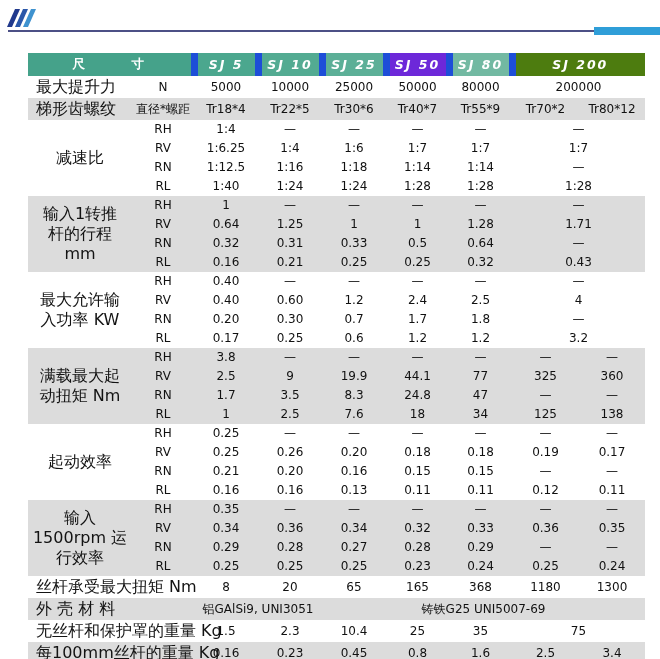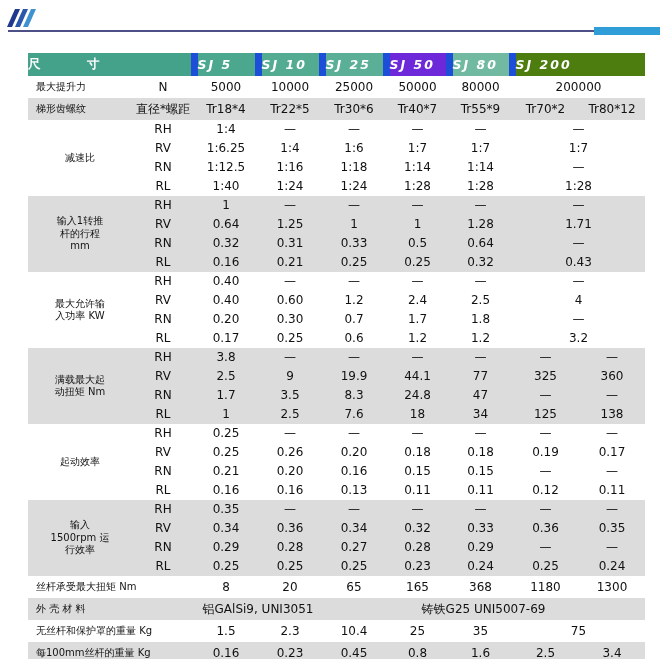--- a/index.html
+++ b/index.html
@@ -21,36 +21,36 @@
   }
   .rule{position:absolute;left:8px;right:0;top:30px;height:2px;background:#4c5086;}
   .rule-accent{position:absolute;right:0;top:-3px;width:66px;height:8px;background:#2f9ed8;}
   
   table{
     margin:9px 0 0 28px;width:617px;border-collapse:collapse;table-layout:fixed;
     font-size:12px;color:#111;
   }
   thead th{
     height:23px;color:#ffffff;font-weight:bold;font-size:12.5px;
-    letter-spacing:2px;white-space:pre;text-align:left;padding:0;
+    letter-spacing:2px;white-space:pre;text-align:center;padding:0;
   }
   thead th + th{border-left:7px solid #1d4ed8;font-style:italic;}
   .th-dim {background:#45a28a;}
   .th-c0  {background:#4ba78e;}
   .th-c1  {background:#53ab92;}
   .th-c2  {background:#5caf97;}
   .th-c3  {background:#6d28d9;}
   .th-c4  {background:#72b9a2;}
   .th-c5  {background:#4d7c0f;}
   td{padding:0;text-align:center;vertical-align:middle;line-height:1.25;}
   tr.gray td{background:#dcdcdc;}
   tr.white td{background:#ffffff;}
   tr.sub-row td{height:19px;}
   tr.single-row td{height:22px;}
-  .sec-label{font-size:10px;color:#131313;}
+  .sec-label{font-size:16px;color:#131313;}
   .sec-label.left{text-align:left;padding-left:8px;}
   .sec-label.wide{text-align:left;padding-left:8px;white-space:pre;}
   .sub-label{font-size:12px;}
   .val{font-size:12px;white-space:pre;}
 </style>
 </head>
 <body>
 
 <div class="page">
 

